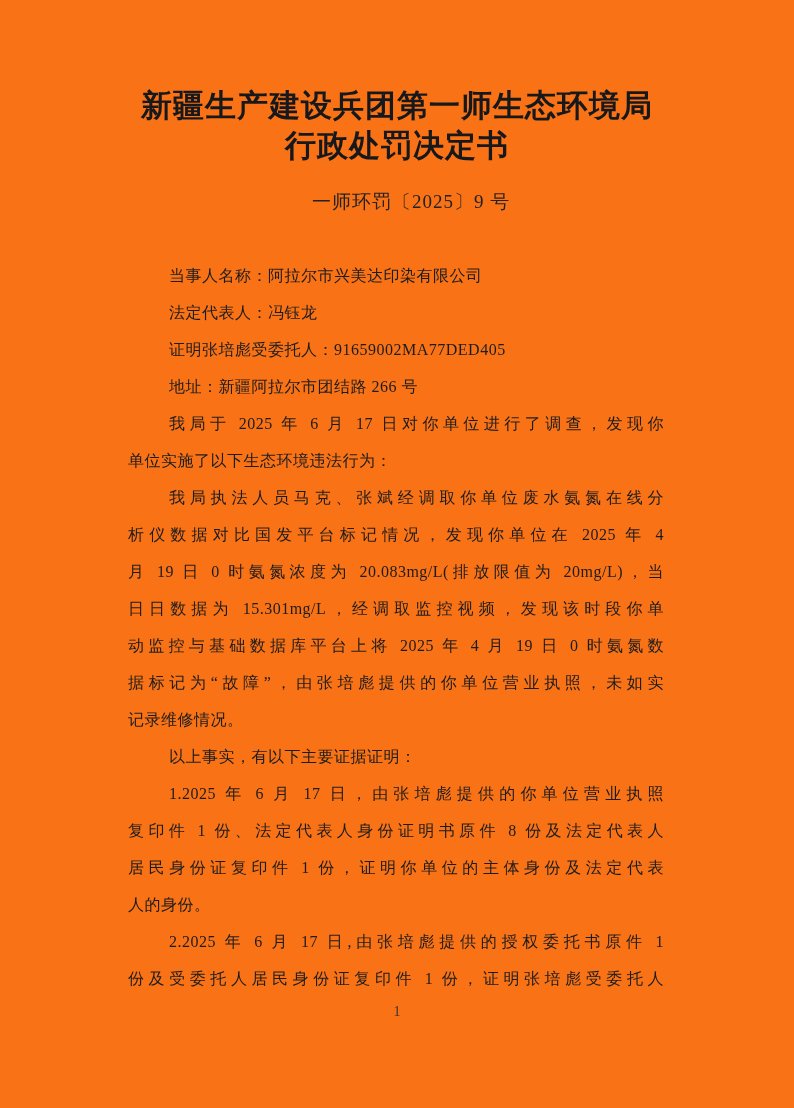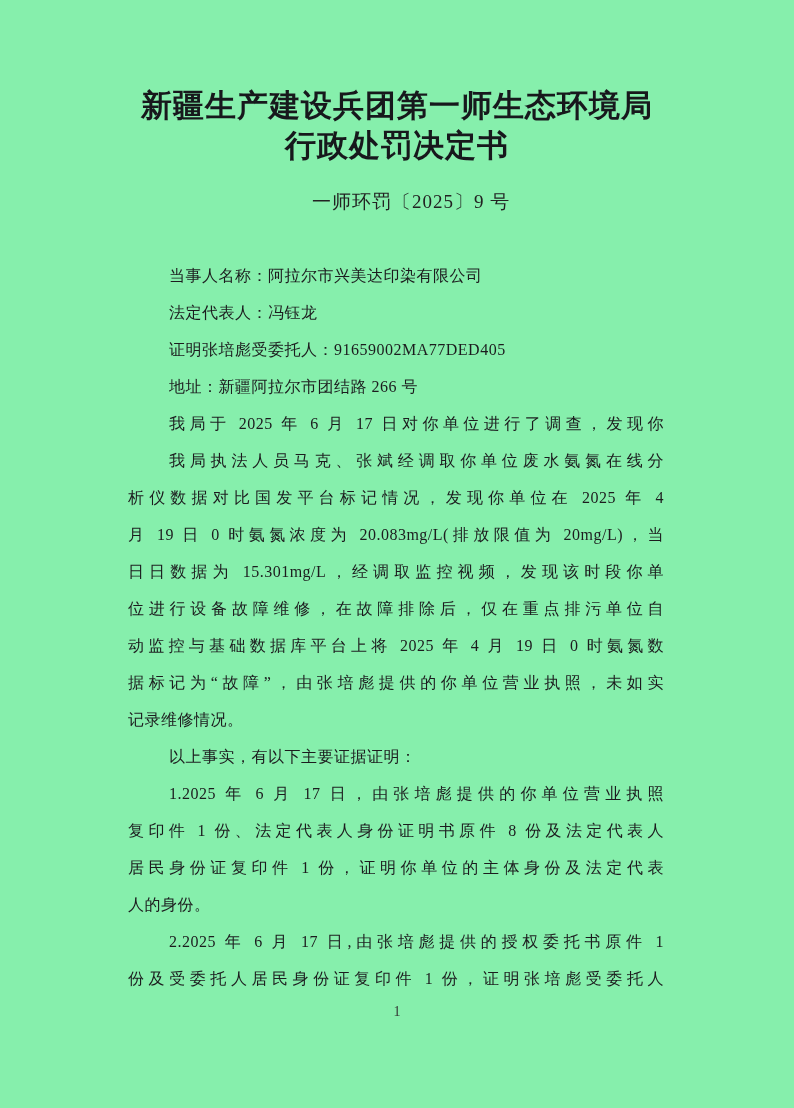--- a/index.html
+++ b/index.html
@@ -4,21 +4,21 @@
 <style>
   html, body {
     margin: 0;
     padding: 0;
     background: #ffffff;
   }
   .page {
     position: relative;
     width: 794px;
     height: 1108px;
-    background: #86efac;
+    background: #f97316;
     overflow: hidden;
     font-family: "Liberation Serif", "DejaVu Serif", serif;
     color: #1c1c1e;
   }
   .doc-title {
     margin-top: 86px;
     text-align: center;
     font-family: "Liberation Sans", "DejaVu Sans", sans-serif;
     font-weight: 700;
     font-size: 31px;
@@ -73,25 +73,25 @@
   </div>
 
   <div class="doc-number">一师环罚〔2025〕9 号</div>
 
   <div class="body-block">
     <div class="line indent">当事人名称：阿拉尔市兴美达印染有限公司</div>
     <div class="line indent">法定代表人：冯钰龙</div>
     <div class="line indent">证明张培彪受委托人：91659002MA77DED405</div>
     <div class="line indent">地址：新疆阿拉尔市团结路 266 号</div>
     <div class="line indent fill">我局于 2025 年 6 月 17 日对你单位进行了调查，发现你</div>
+    <div class="line">单位实施了以下生态环境违法行为：</div>
     <div class="line indent fill">我局执法人员马克、张斌经调取你单位废水氨氮在线分</div>
     <div class="line fill">析仪数据对比国发平台标记情况，发现你单位在 2025 年 4</div>
     <div class="line fill">月 19 日 0 时氨氮浓度为 20.083mg/L(排放限值为 20mg/L)，当</div>
     <div class="line fill">日日数据为 15.301mg/L，经调取监控视频，发现该时段你单</div>
-    <div class="line fill">位进行设备故障维修，在故障排除后，仅在重点排污单位自</div>
     <div class="line fill">动监控与基础数据库平台上将 2025 年 4 月 19 日 0 时氨氮数</div>
     <div class="line fill">据标记为“故障”，由张培彪提供的你单位营业执照，未如实</div>
     <div class="line">记录维修情况。</div>
     <div class="line indent">以上事实，有以下主要证据证明：</div>
     <div class="line indent fill">1.2025 年 6 月 17 日，由张培彪提供的你单位营业执照</div>
     <div class="line fill">复印件 1 份、法定代表人身份证明书原件 8 份及法定代表人</div>
     <div class="line fill">居民身份证复印件 1 份，证明你单位的主体身份及法定代表</div>
     <div class="line">人的身份。</div>
     <div class="line indent fill">2.2025 年 6 月 17 日,由张培彪提供的授权委托书原件 1</div>
     <div class="line fill">份及受委托人居民身份证复印件 1 份，证明张培彪受委托人</div>

